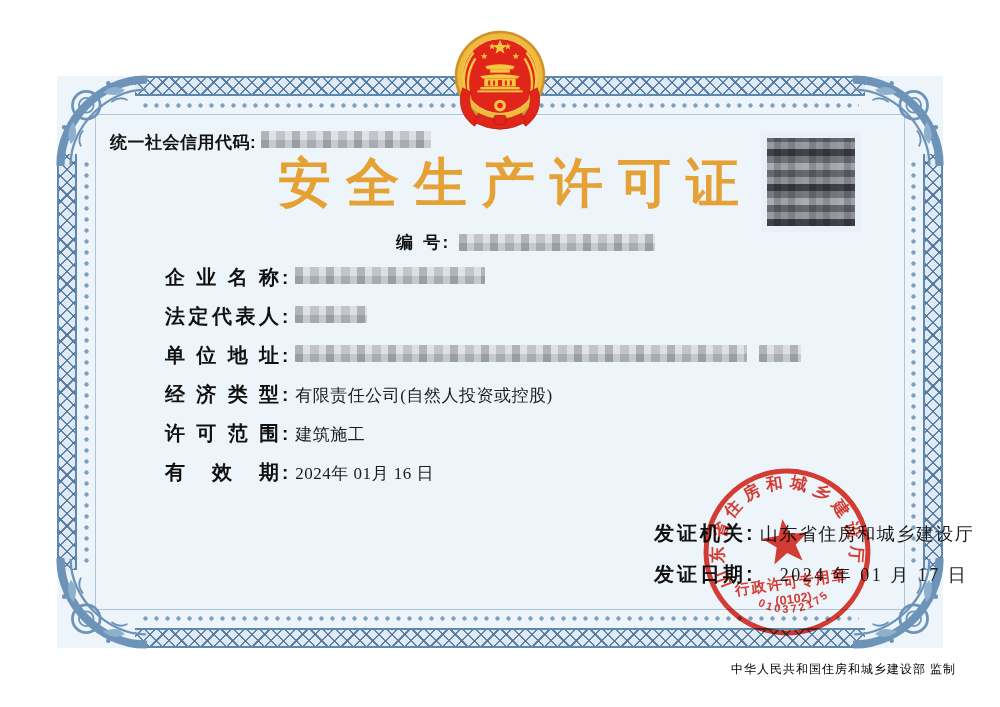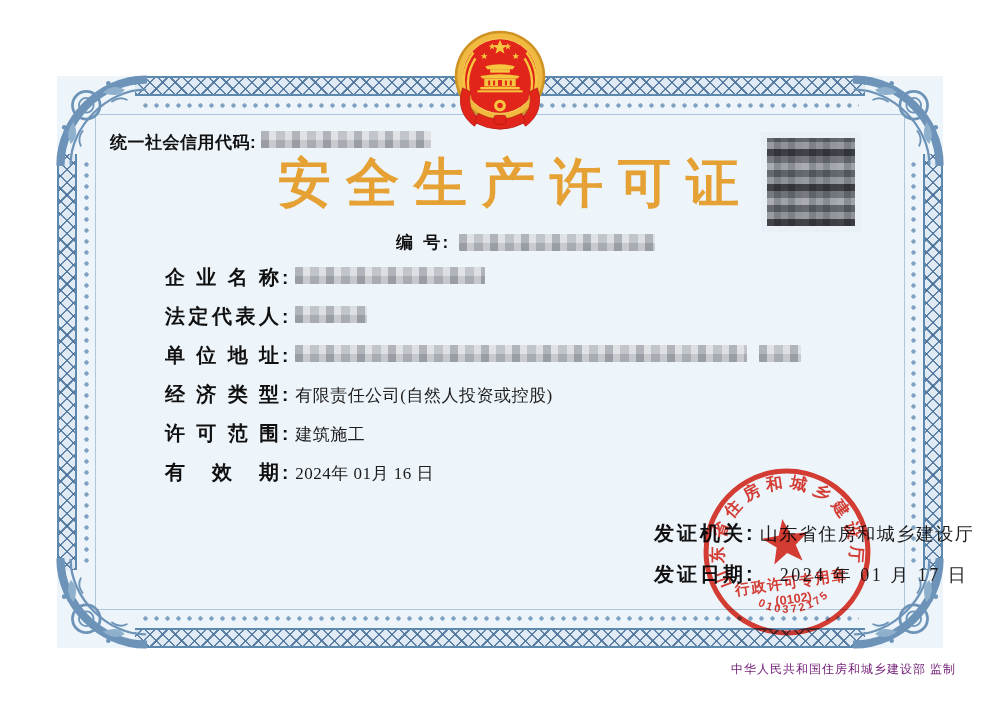--- a/index.html
+++ b/index.html
@@ -91,21 +91,21 @@
   .irow { display:flex; align-items:baseline; margin-bottom:17px; height:24px; }
   .ilabel { font-size:20px; font-weight:bold; color:#101010; letter-spacing:3px; }
   .ival { font-family:"Liberation Serif", serif; font-size:18px; color:#1c1c1c; letter-spacing:1.5px; margin-left:4px; }
 
   
   .seal { position:absolute; left:699px; top:464px; width:176px; height:176px; z-index:6;
     opacity:.88; transform:rotate(-8deg); mix-blend-mode:multiply; }
 
   
   .footer-note { position:absolute; right:44px; top:661px; z-index:3;
-    font-family:"Liberation Serif", serif; font-size:12px; color:#701a75; letter-spacing:1px; }
+    font-family:"Liberation Serif", serif; font-size:12px; color:#000000; letter-spacing:1px; }
 </style>
 </head>
 <body>
 
 <svg width="0" height="0" style="position:absolute" aria-hidden="true">
   <symbol id="corner-flourish" viewBox="0 0 100 100">
     <g fill="none" stroke="#6d94b8" stroke-linecap="round">
       <path d="M98,6 C50,6 6,50 6,98" stroke-width="9"></path>
       <path d="M98,17 C57,17 17,57 17,98" stroke-width="2.5"></path>
       <circle cx="34" cy="34" r="15" stroke-width="3"></circle>

